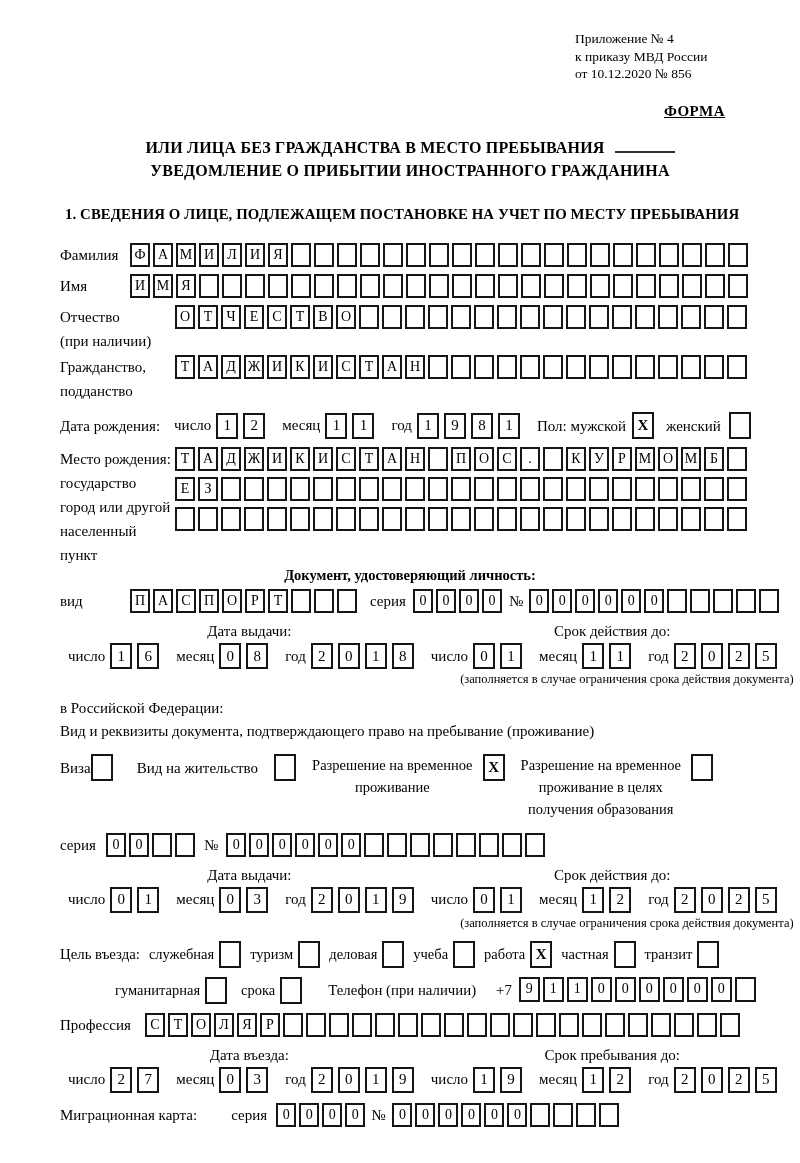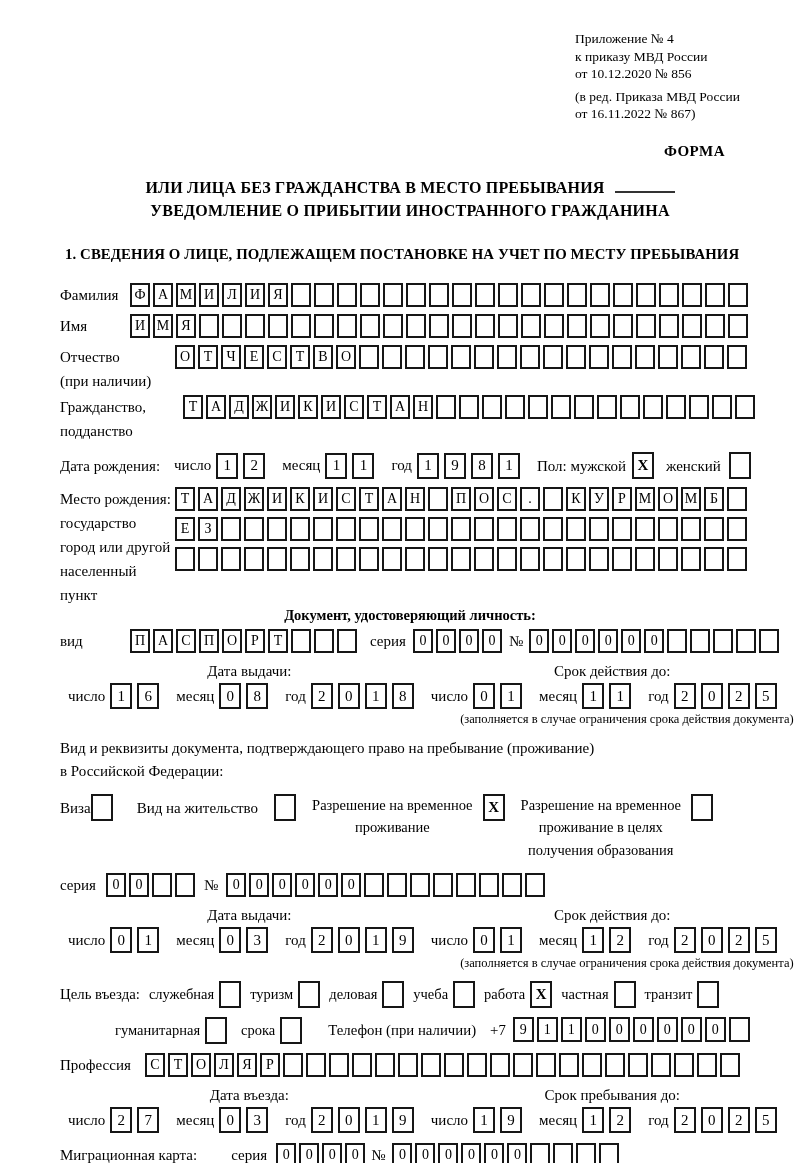--- a/index.html
+++ b/index.html
@@ -8,21 +8,21 @@
     width:800px; height:1163px; overflow:hidden;
     background:#ffffff; color:#000;
     font-family:"Liberation Serif","DejaVu Serif",serif;
     font-size:15px;
   }
   .page { width:788px; height:1163px; padding:30px 28px 0 60px; position:relative; }
 
   
   .hdr { margin-left:auto; width:185px; font-size:13.5px; line-height:1.3; }
   .hdr .grp2 { margin-top:5px; }
-  .forma { text-align:right; padding-right:35px; font-weight:bold; font-size:15px; margin-top:20px; letter-spacing:.5px; }
+  .forma { text-align:right; padding-right:35px; font-weight:bold; font-size:15px; margin-top:20px; letter-spacing:.5px;text-decoration:underline; }
 
   
   .title { text-align:center; font-weight:bold; font-size:16px; margin-top:16px; line-height:1.45; letter-spacing:.2px; }
   .uline { display:inline-block; width:60px; border-bottom:2px solid #333; margin-left:10px; height:14px; }
   .sec1 { font-weight:bold; font-size:14.8px; margin-top:24px; margin-left:5px; letter-spacing:.1px; }
 
   
   .row { display:flex; align-items:flex-start; margin-top:7px; }
   .lbl { font-size:15px; line-height:24px; flex-shrink:0; }
   .lblcol { flex-shrink:0; line-height:1.6; font-size:15px; }
@@ -71,24 +71,20 @@
 <body>
 
 <div class="page">
 
   <div class="hdr">
     <div>
         <div>Приложение № 4</div>
         <div>к приказу МВД России</div>
         <div>от 10.12.2020 № 856</div>
       </div>
-    <div class="grp2">
-        <div>(в ред. Приказа МВД России</div>
-        <div>от 16.11.2022 № 867)</div>
-      </div>
   </div>
 
   <div class="forma">ФОРМА</div>
 
   <div class="title">
     <div>
       <span>ИЛИ ЛИЦА БЕЗ ГРАЖДАНСТВА В МЕСТО ПРЕБЫВАНИЯ</span><span class="uline"></span>
     </div>
     <div>УВЕДОМЛЕНИЕ О ПРИБЫТИИ ИНОСТРАННОГО ГРАЖДАНИНА</div>
   </div>
@@ -106,21 +102,21 @@
   </div>
 
   <div class="row">
     <div class="lblcol w115">
         <div>Отчество</div>
         <div>(при наличии)</div>
       </div>
     <div class="boxes"><span class="cb">О</span><span class="cb">Т</span><span class="cb">Ч</span><span class="cb">Е</span><span class="cb">С</span><span class="cb">Т</span><span class="cb">В</span><span class="cb">О</span><span class="cb"></span><span class="cb"></span><span class="cb"></span><span class="cb"></span><span class="cb"></span><span class="cb"></span><span class="cb"></span><span class="cb"></span><span class="cb"></span><span class="cb"></span><span class="cb"></span><span class="cb"></span><span class="cb"></span><span class="cb"></span><span class="cb"></span><span class="cb"></span><span class="cb"></span></div>
   </div>
 
-  <div class="row" style="margin-top:2px;gap:8px;">
+  <div class="row" style="margin-top:2px;">
     <div class="lblcol w115">
         <div>Гражданство,</div>
         <div>подданство</div>
       </div>
     <div class="boxes"><span class="cb">Т</span><span class="cb">А</span><span class="cb">Д</span><span class="cb">Ж</span><span class="cb">И</span><span class="cb">К</span><span class="cb">И</span><span class="cb">С</span><span class="cb">Т</span><span class="cb">А</span><span class="cb">Н</span><span class="cb"></span><span class="cb"></span><span class="cb"></span><span class="cb"></span><span class="cb"></span><span class="cb"></span><span class="cb"></span><span class="cb"></span><span class="cb"></span><span class="cb"></span><span class="cb"></span><span class="cb"></span><span class="cb"></span><span class="cb"></span></div>
   </div>
 
   <div class="row dline" style="margin-top:9px;">
     <span class="lbl" style="margin-right:14px;">Дата рождения:</span>
     <span class="dl">число</span>
@@ -180,22 +176,22 @@
         <span class="dl">месяц</span>
         <span class="dboxes"><span class="cb">1</span><span class="cb">1</span></span>
         <span class="dl">год</span>
         <span class="dboxes"><span class="cb">2</span><span class="cb">0</span><span class="cb">2</span><span class="cb">5</span></span>
       </div>
       <div class="dnote">(заполняется в случае ограничения срока действия документа)</div>
     </div>
   </div>
 
   <div class="intro">
+    <div>в Российской Федерации:</div>
     <div>Вид и реквизиты документа, подтверждающего право на пребывание (проживание)</div>
-    <div>в Российской Федерации:</div>
   </div>
 
   <div class="res-opts">
     <span class="lbl" style="line-height:29px;">Виза</span>
     <span class="chk"></span>
     <span class="gap24"></span>
     <span class="lbl" style="line-height:29px;">Вид на жительство</span>
     <span class="gap16"></span>
     <span class="chk"></span>
     <span class="gap16"></span>
@@ -264,21 +260,21 @@
     <span class="chk"></span>
     <span class="p-lbl">транзит</span>
     <span class="chk"></span>
   </div>
 
   <div class="row purpose" style="margin-top:9px; margin-left:55px;">
     <span class="p-lbl" style="margin-left:0;">гуманитарная</span>
     <span class="chk"></span>
     <span class="p-lbl" style="margin-left:14px;">срока</span>
     <span class="chk"></span>
-    <span class="lbl" style="margin:0 14px 0 26px; line-height:26px;">Телефон (при наличии)</span>
+    <span class="lbl" style="margin:0 20px 0 26px; line-height:26px;">Телефон (при наличии)</span>
     <span class="lbl" style="margin-right:7px; line-height:26px;">+7</span>
     <span class="boxes pboxes"><span class="cb">9</span><span class="cb">1</span><span class="cb">1</span><span class="cb">0</span><span class="cb">0</span><span class="cb">0</span><span class="cb">0</span><span class="cb">0</span><span class="cb">0</span><span class="cb"></span></span>
   </div>
 
   <div class="row" style="margin-top:9px;">
     <div class="lbl w85">Профессия</div>
     <div class="boxes"><span class="cb">С</span><span class="cb">Т</span><span class="cb">О</span><span class="cb">Л</span><span class="cb">Я</span><span class="cb">Р</span><span class="cb"></span><span class="cb"></span><span class="cb"></span><span class="cb"></span><span class="cb"></span><span class="cb"></span><span class="cb"></span><span class="cb"></span><span class="cb"></span><span class="cb"></span><span class="cb"></span><span class="cb"></span><span class="cb"></span><span class="cb"></span><span class="cb"></span><span class="cb"></span><span class="cb"></span><span class="cb"></span><span class="cb"></span><span class="cb"></span></div>
   </div>
 
   <div class="dpair">

